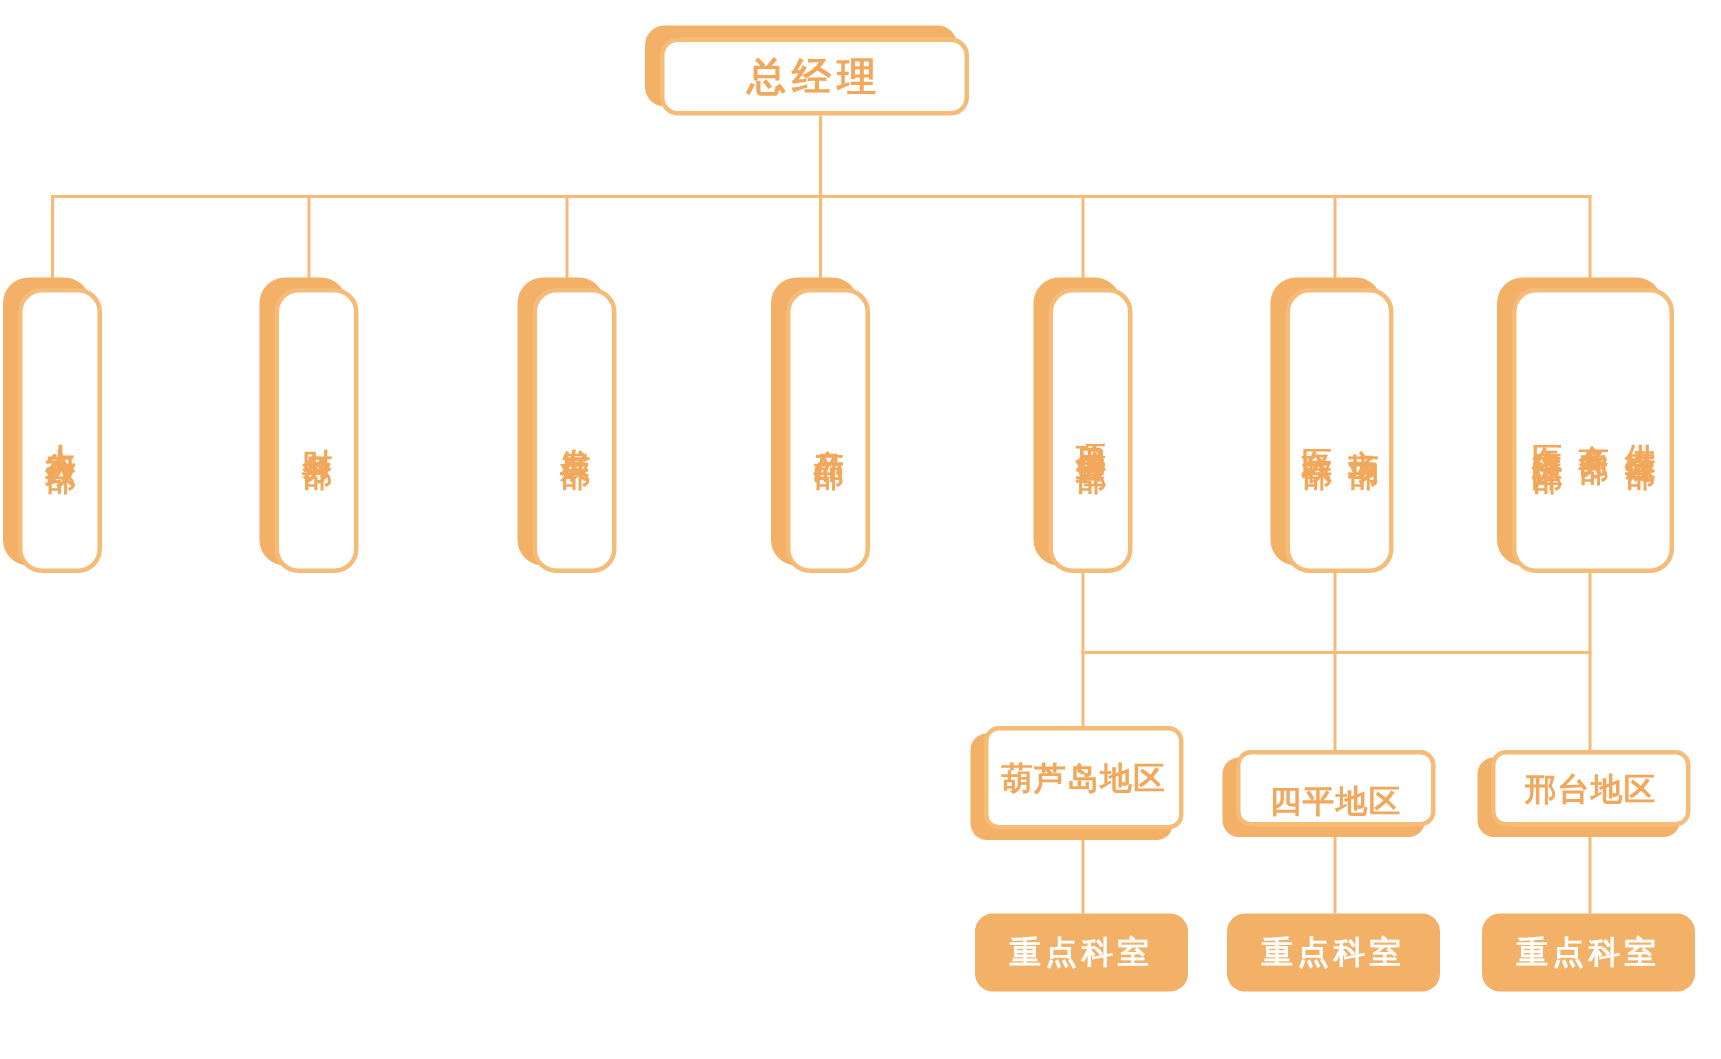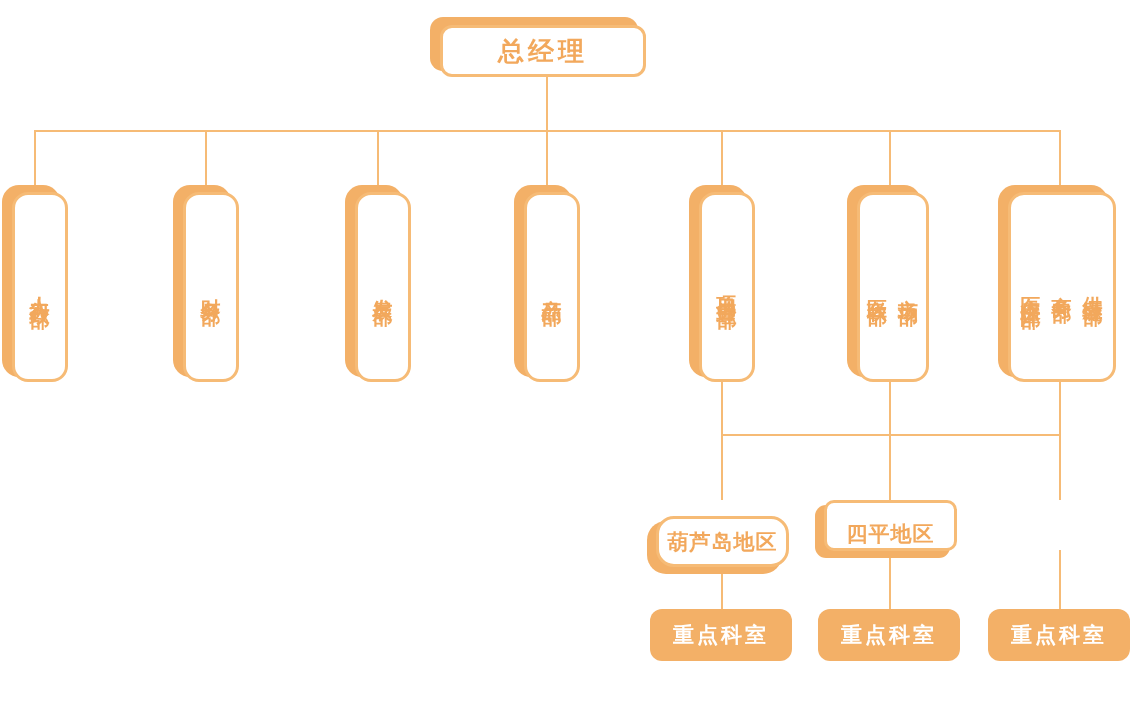--- a/index.html
+++ b/index.html
@@ -108,25 +108,28 @@
     </div>
   </div>
   <div class="node dept-box" style="left:1008px;top:192px;width:108px;height:190px;">
     <div class="dept-cols">
       <span>医疗保障部</span>
       <span>商务部</span>
       <span>供应链部</span>
     </div>
   </div>
 
-  <div class="node region-box" style="left:656px;top:516px;width:133px;height:51px;border-radius:18px;">
+  <div class="node region-box" style="left:656px;top:484px;width:133px;height:69px;">
     <span>葫芦岛地区</span>
   </div>
   <div class="node region-box" style="left:824px;top:500px;width:133px;height:51px;align-items:flex-end;">
     <span>四平地区</span>
+  </div>
+  <div class="node region-box" style="left:994px;top:500px;width:133px;height:51px;">
+    <span>邢台地区</span>
   </div>
 
   <div class="key-box" style="left:650px;top:609px;width:142px;height:52px;">
     <span>重点科室</span>
   </div>
   <div class="key-box" style="left:818px;top:609px;width:142px;height:52px;">
     <span>重点科室</span>
   </div>
   <div class="key-box" style="left:988px;top:609px;width:142px;height:52px;">
     <span>重点科室</span>

